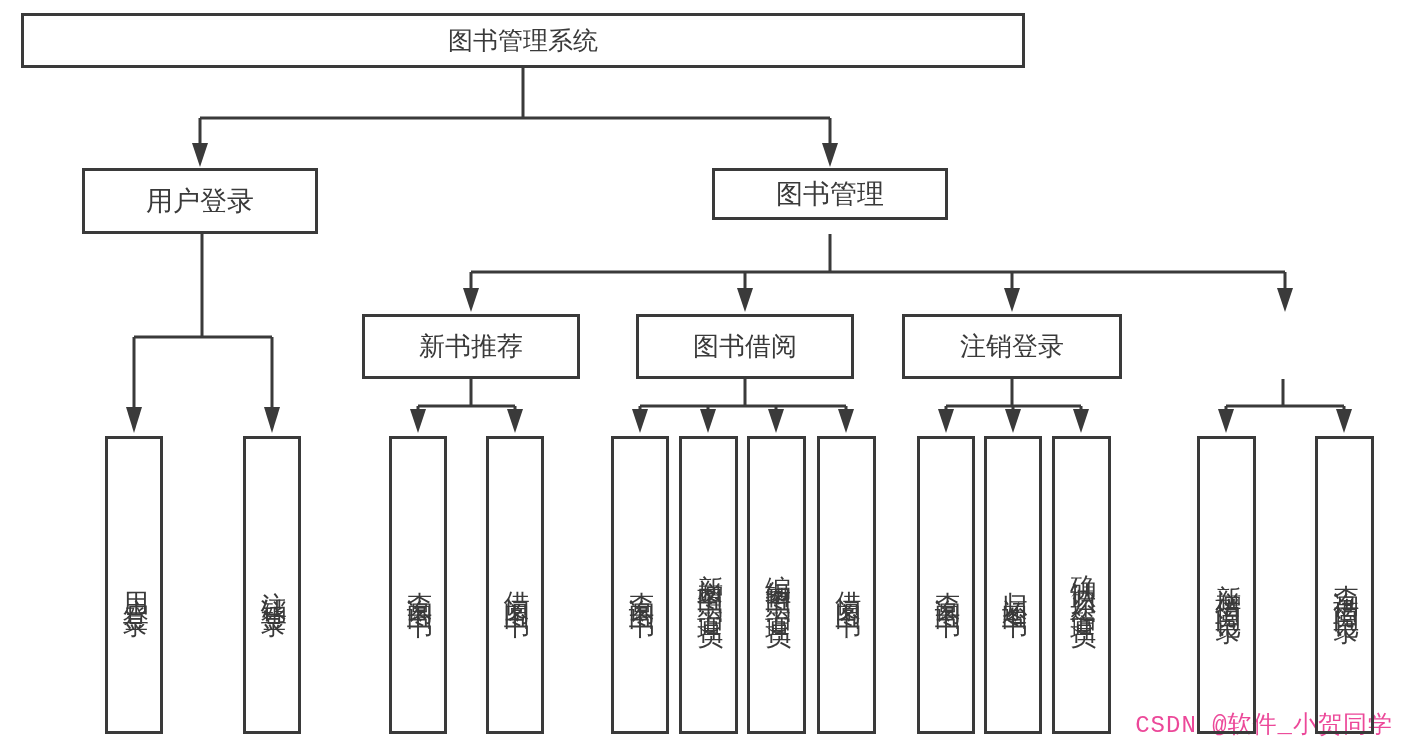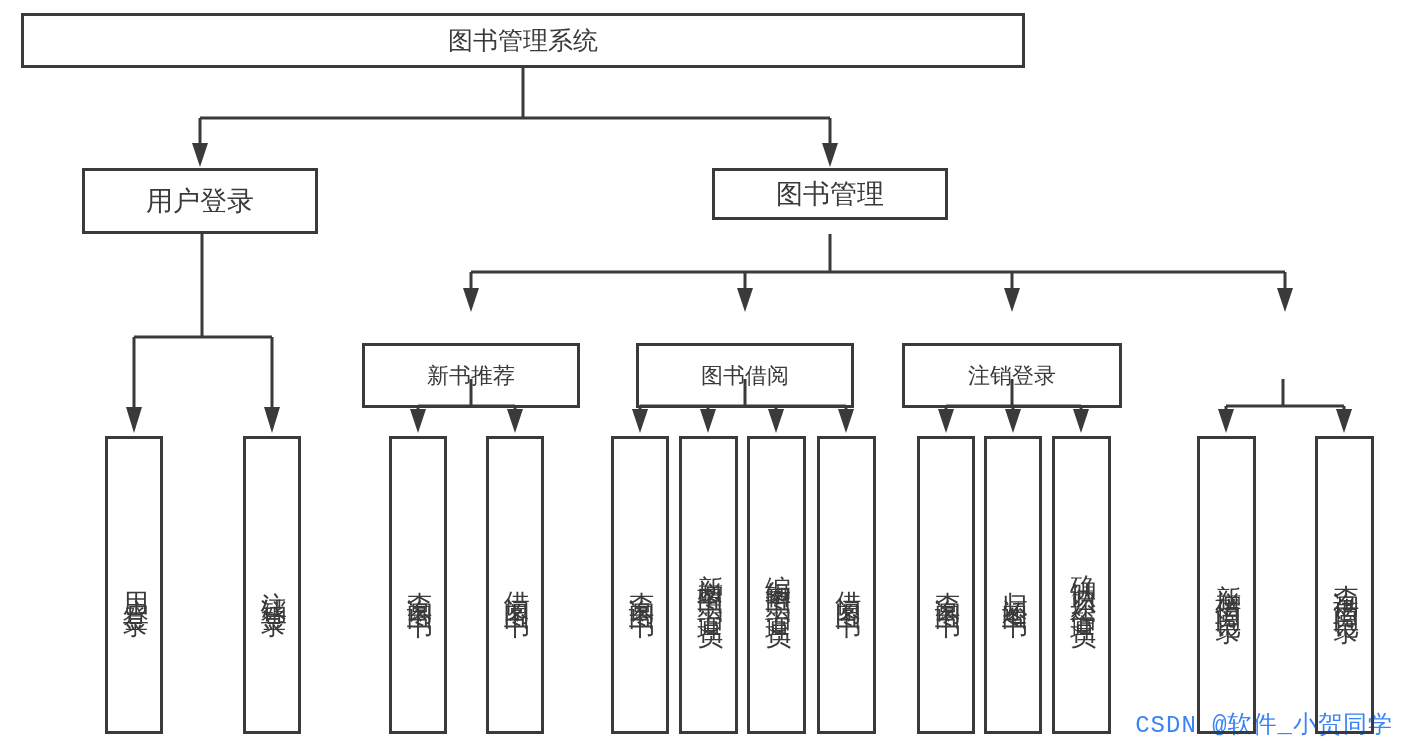--- a/index.html
+++ b/index.html
@@ -29,36 +29,36 @@
     border: 3px solid #3a3a3a;
     background: transparent;
     display: flex;
     align-items: center;
     justify-content: center;
     z-index: 2;
     white-space: nowrap;
   }
   .node.root-node  { font-size: 25px; }
   .node.level2     { font-size: 27px; }
-  .node.level3     { font-size: 22px; margin-top: 29px; }
+  .node.level3     { font-size: 26px; }
   .node.leaf {
     writing-mode: vertical-rl;
     font-size: 26px;
     letter-spacing: 7px;
     line-height: 1.1;
     white-space: normal;
   }
   .watermark {
     position: absolute;
     right: 12px;
     bottom: 7px;
     z-index: 1;
     font-size: 24px;
     letter-spacing: 1px;
-    color: #3b82f6;
+    color: #ec4899;
     margin-left: 24px;
   }
 </style>
 </head>
 <body>
 
 <div class="canvas">
 
   <svg class="wires" width="1405" height="747" viewBox="0 0 1405 747">
     <g stroke="#3a3a3a" stroke-width="3" fill="none">

